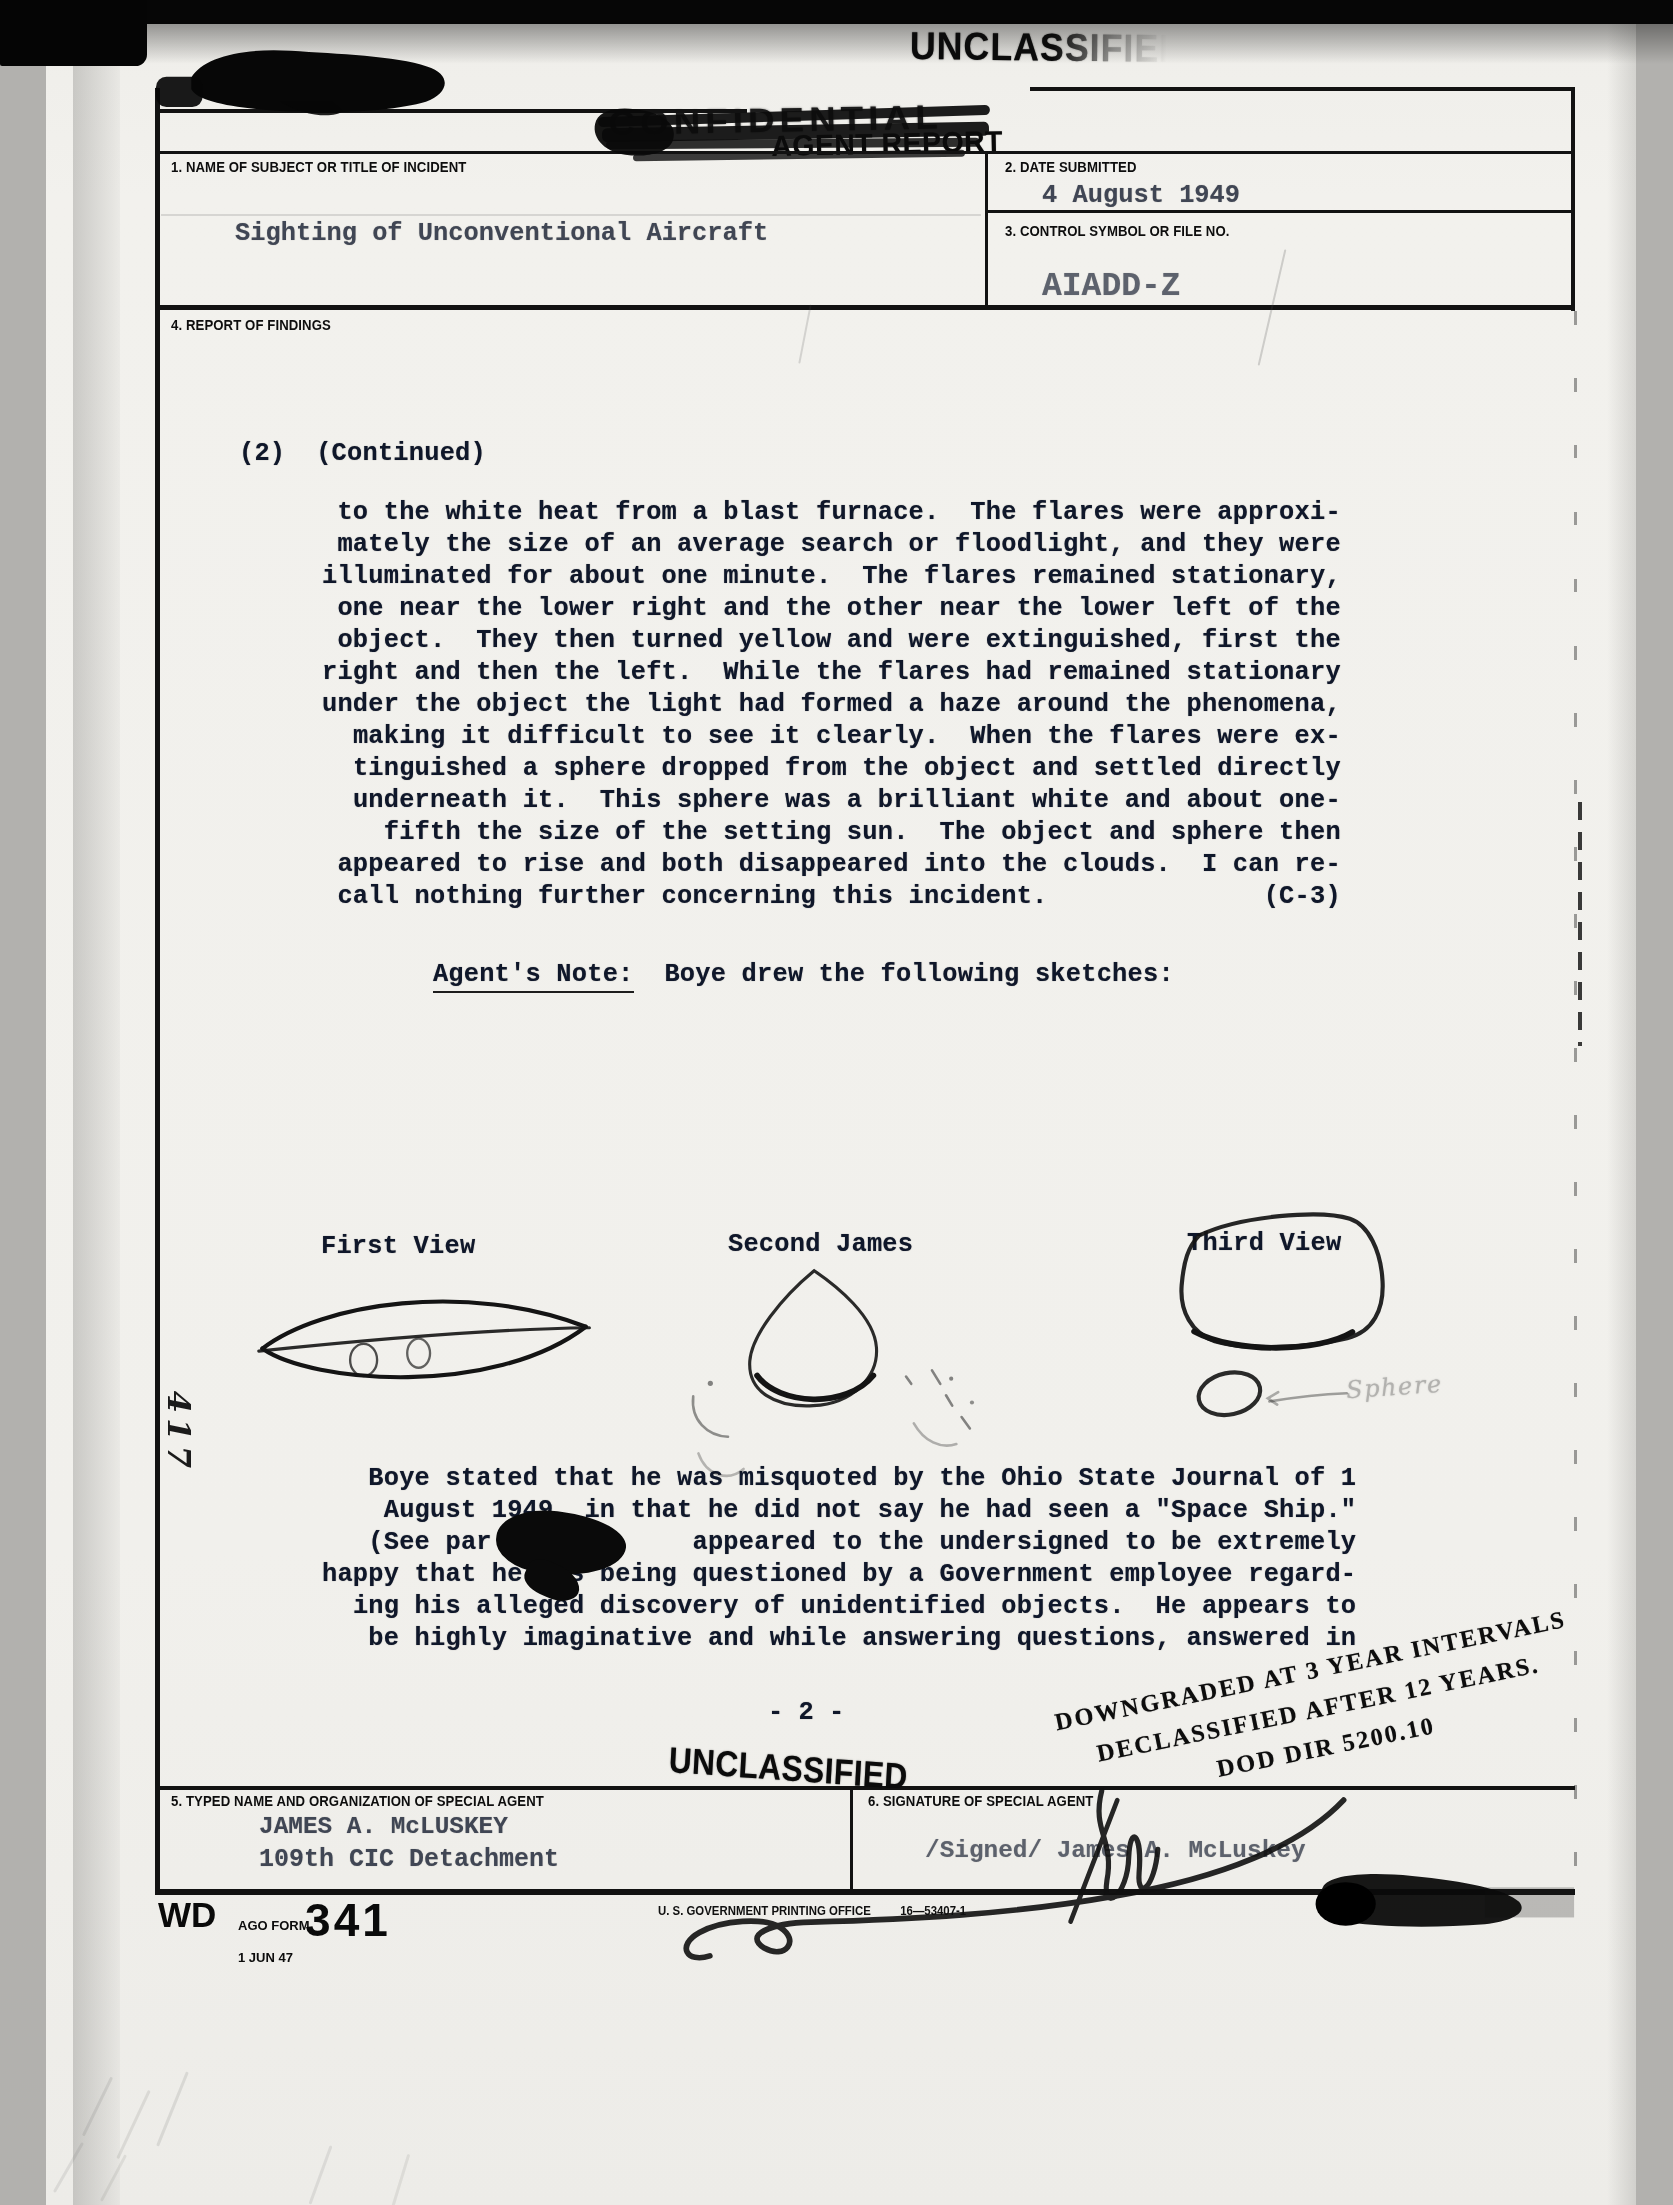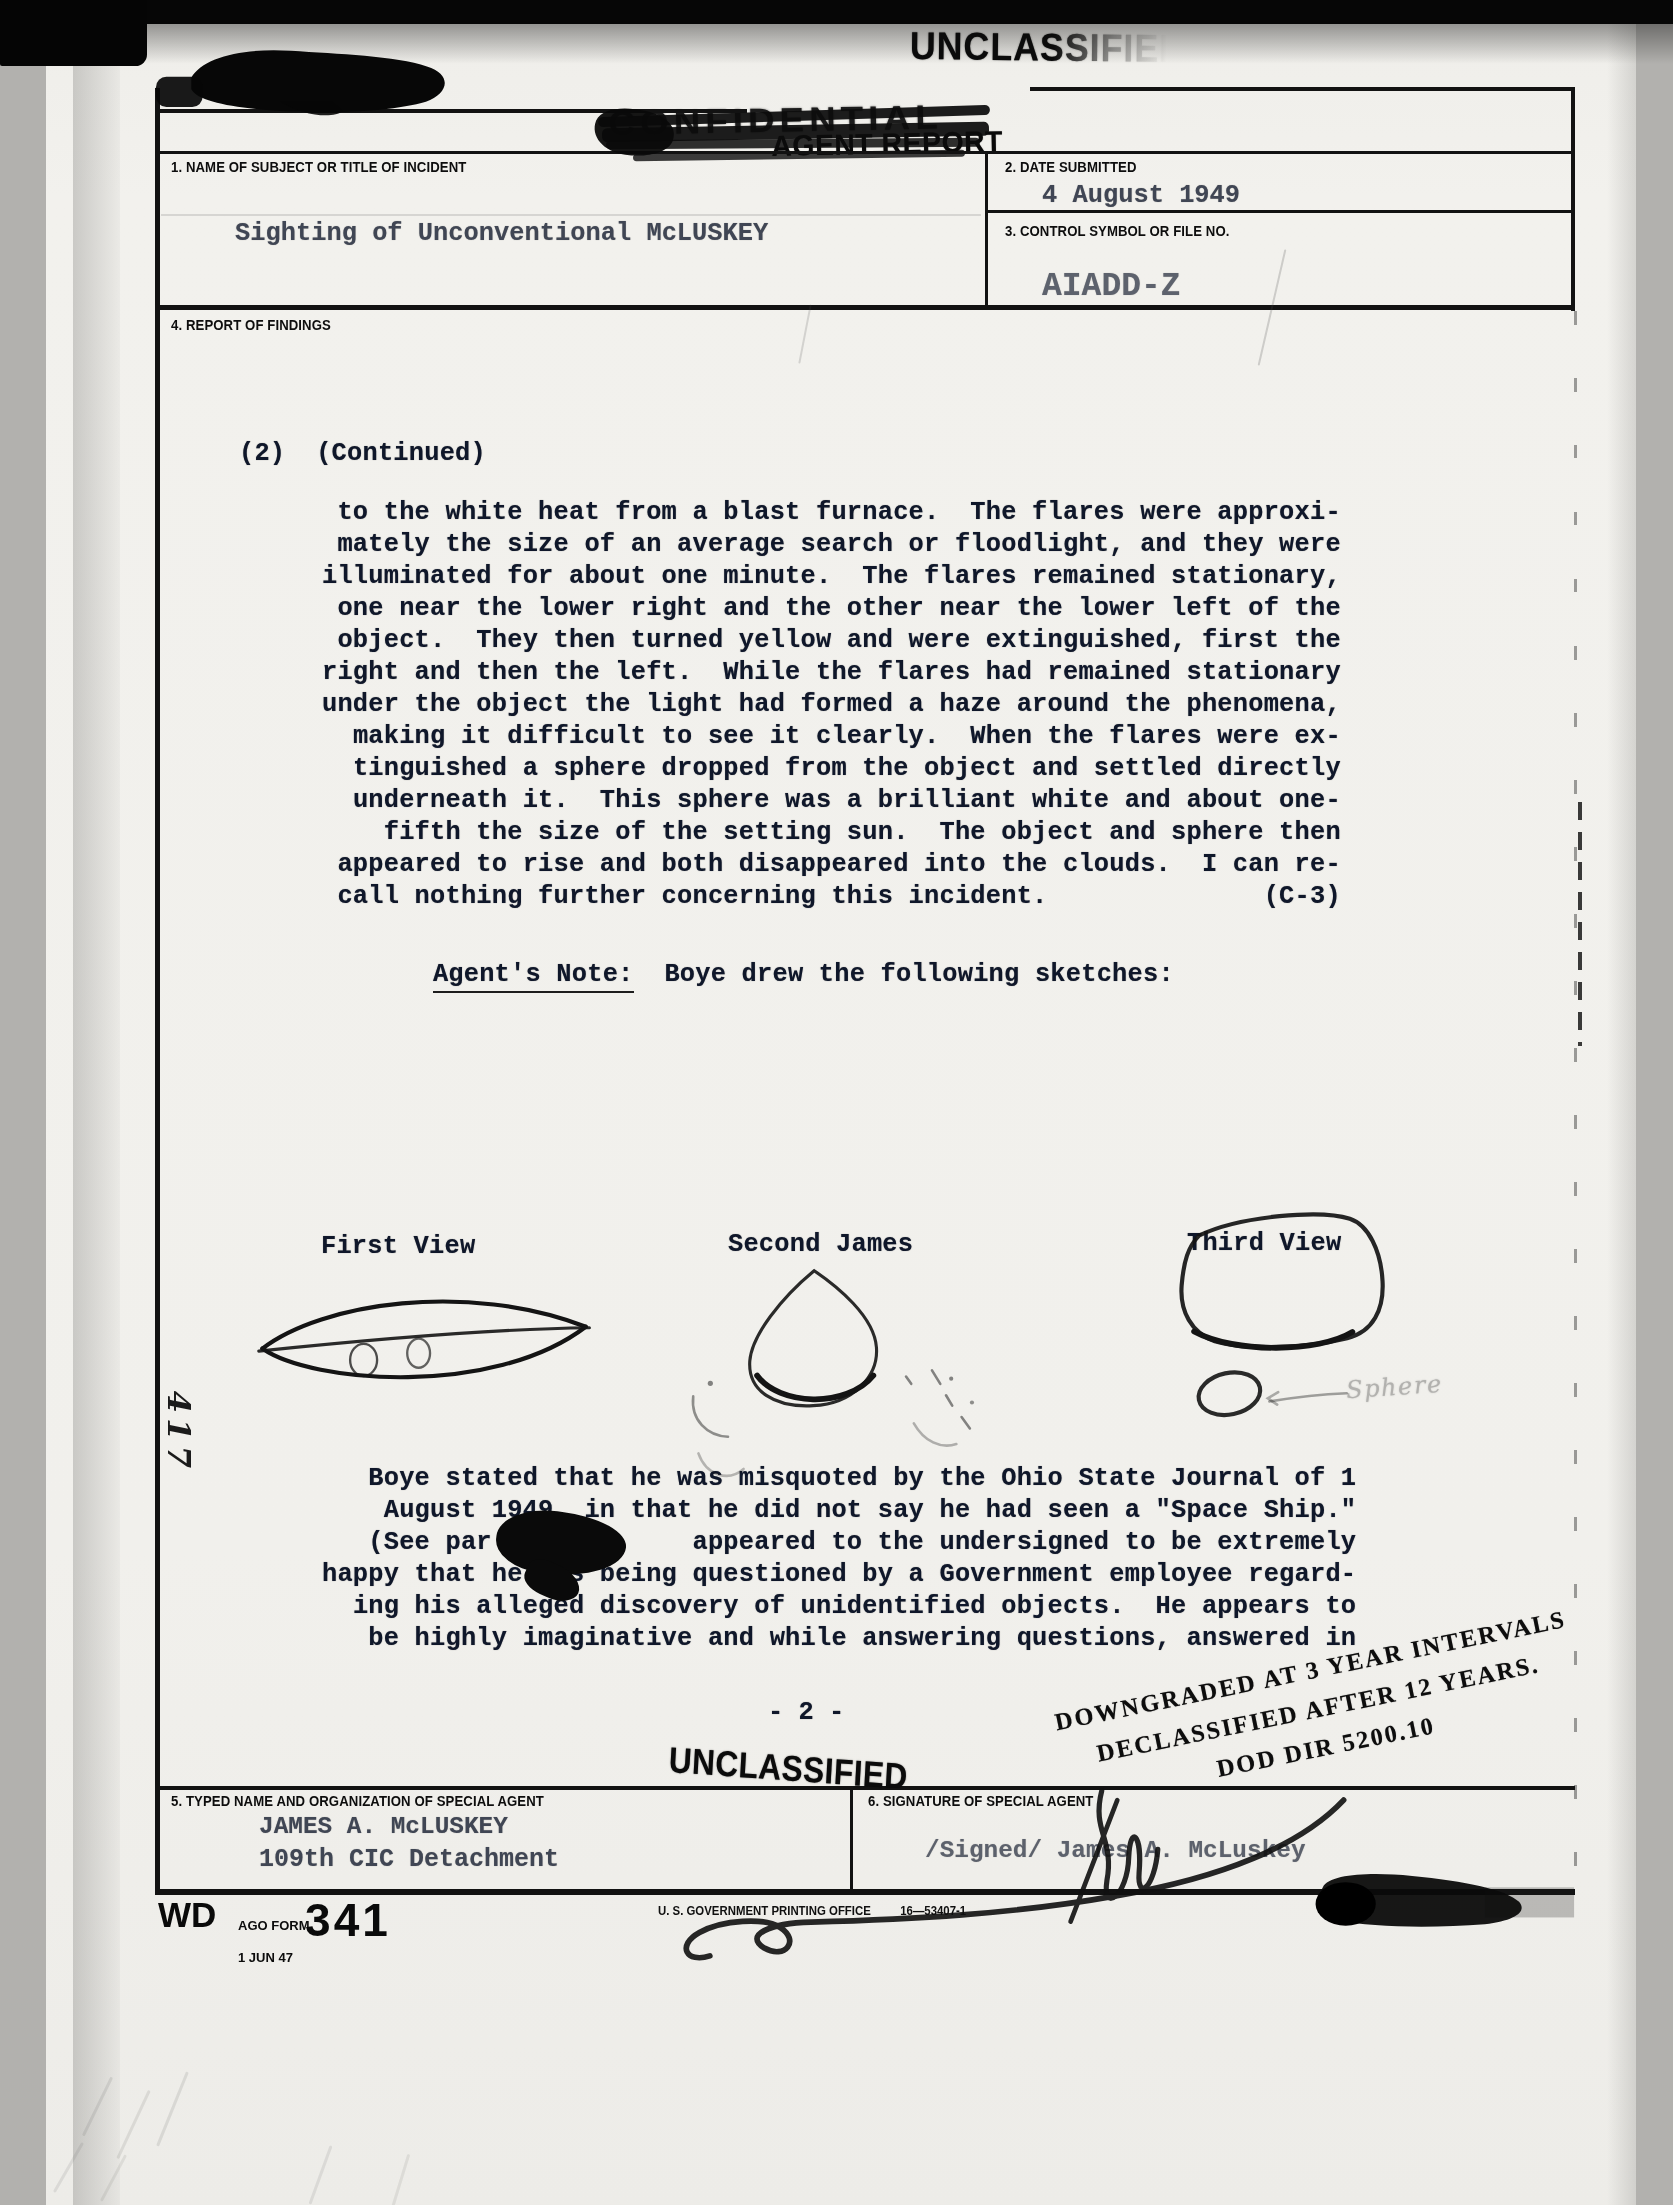--- a/index.html
+++ b/index.html
@@ -119,21 +119,21 @@
 <div class="abs hline" style="left:155px;top:151px;width:1420px;height:3.1px;"></div>
 <div class="abs vline" style="left:985px;top:151px;width:3.1px;height:157px;"></div>
 <div class="abs hline" style="left:986px;top:210px;width:588px;height:3.1px;"></div>
 <div class="abs hline" style="left:155px;top:305px;width:1420px;height:5.2px;"></div>
 <div class="abs hline" style="left:155px;top:1786px;width:1420px;height:3.6px;"></div>
 <div class="abs vline" style="left:850px;top:1789px;width:3.1px;height:100px;"></div>
 <div class="abs hline" style="left:155px;top:1889px;width:1420px;height:6.2px;"></div>
 <div class="abs hline" style="left:161px;top:214px;width:820px;height:1.6px;opacity:.12;"></div>
 
 <div class="abs lbl" style="left:171px;top:159px;">1. NAME OF SUBJECT OR TITLE OF INCIDENT</div>
-<div class="abs mono faded75" style="left:235px;top:219px;font-size:25.4px;">Sighting of Unconventional McLUSKEY</div>
+<div class="abs mono faded75" style="left:235px;top:219px;font-size:25.4px;">Sighting of Unconventional Aircraft</div>
 <div class="abs lbl" style="left:1005px;top:159px;">2. DATE SUBMITTED</div>
 <div class="abs mono faded75" style="left:1042px;top:181px;font-size:25.4px;">4 August 1949</div>
 <div class="abs lbl" style="left:1005px;top:223px;">3. CONTROL SYMBOL OR FILE NO.</div>
 <div class="abs mono faded65" style="left:1042px;top:268px;font-size:33px;">AIADD-Z</div>
 <div class="abs lbl" style="left:171px;top:317px;">4. REPORT OF FINDINGS</div>
 
 <div class="abs mono para" style="left:239px;top:438px;">(2)  (Continued)</div>
 <div class="abs mono para" style="left:322px;top:497px;">to the white heat from a blast furnace.  The flares were approxi-
 mately the size of an average search or floodlight, and they were
 illuminated for about one minute.  The flares remained stationary,

